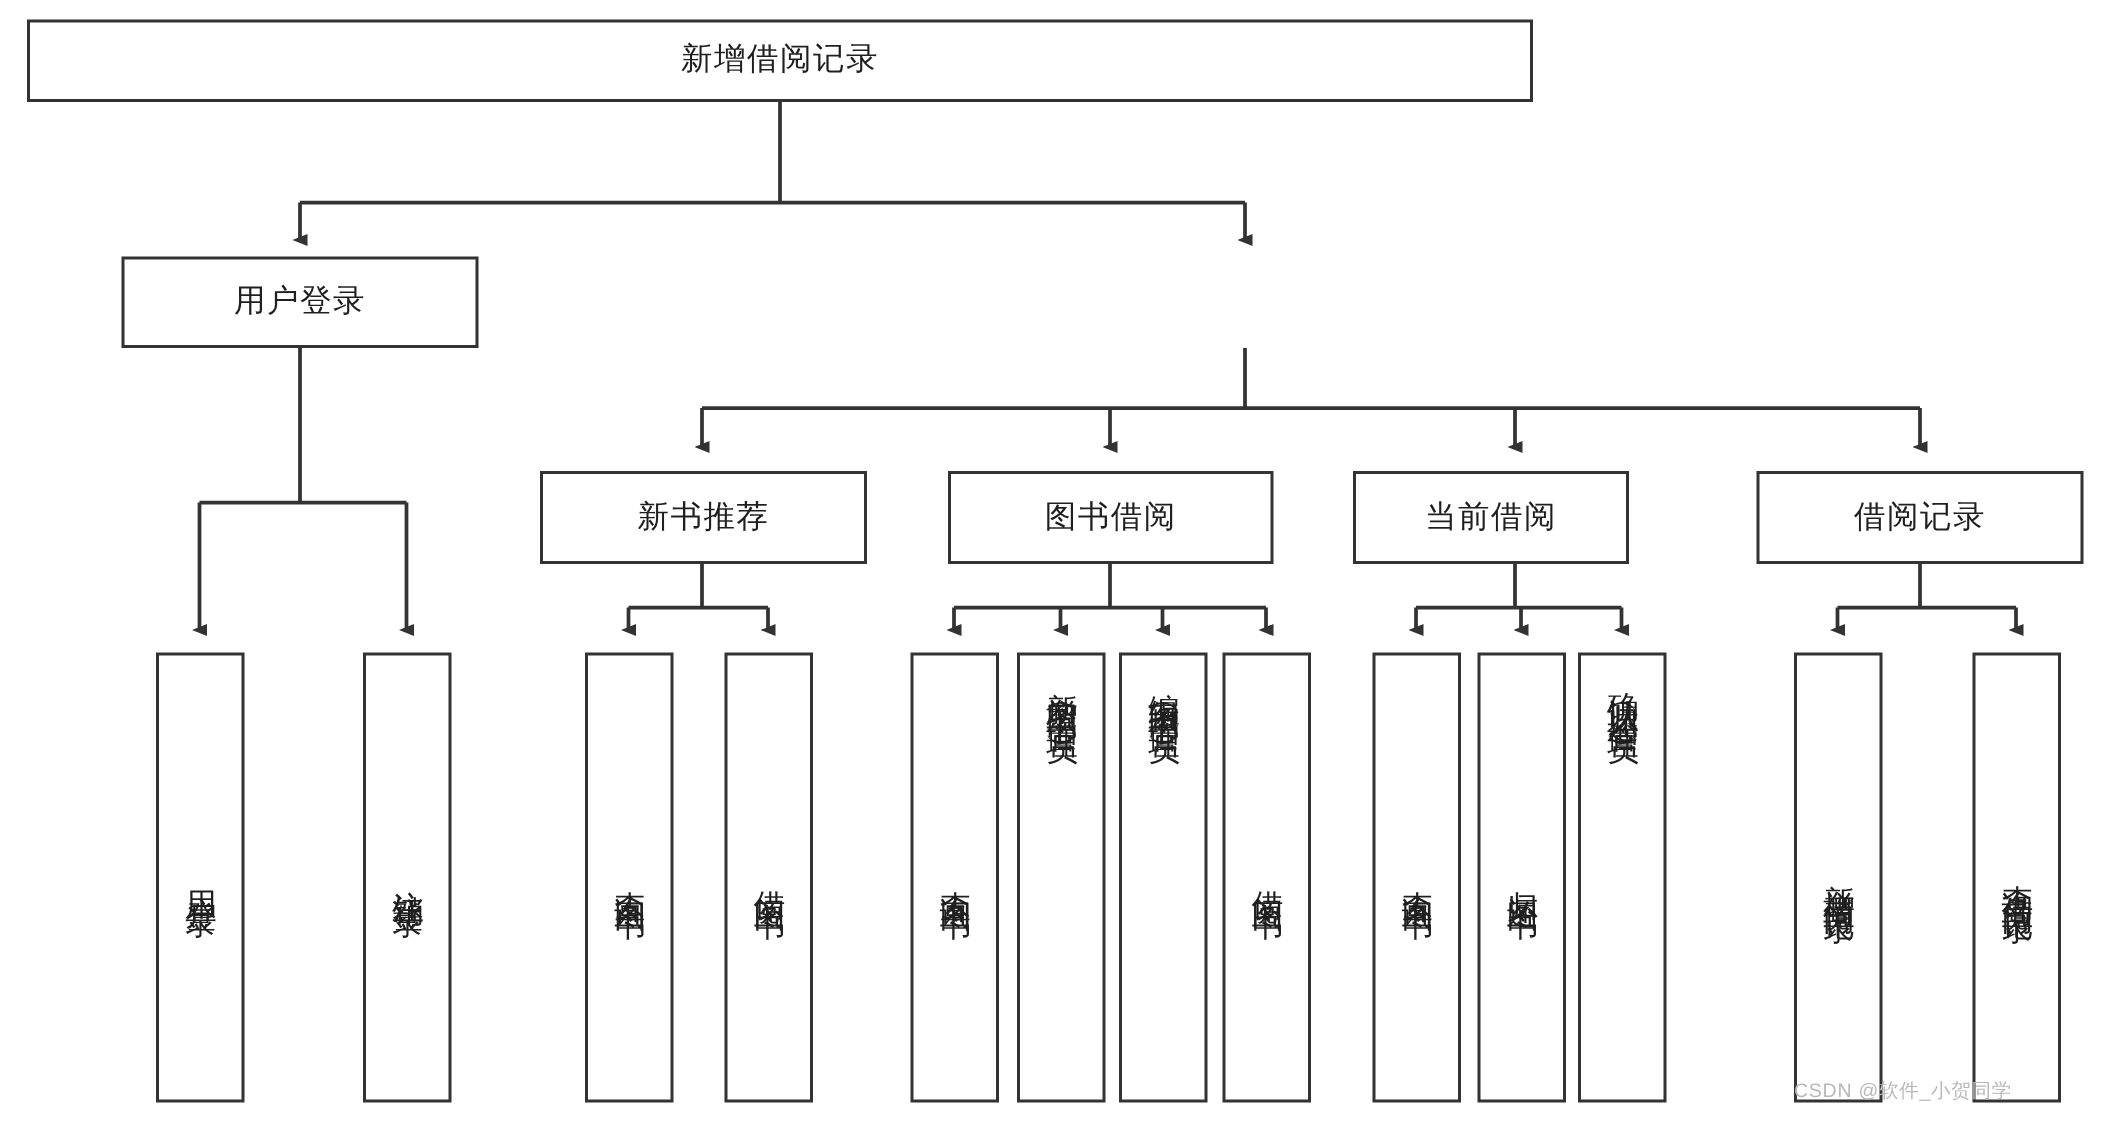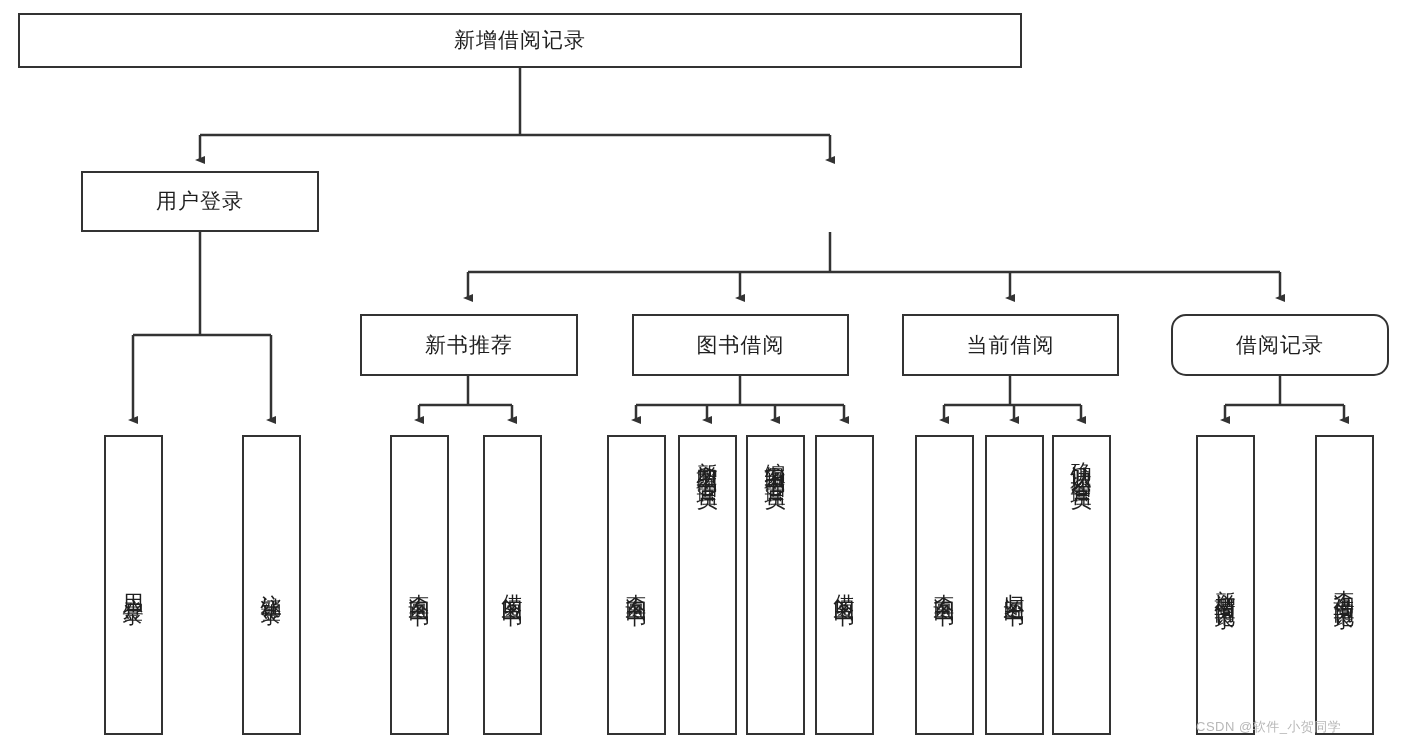--- a/index.html
+++ b/index.html
@@ -129,24 +129,24 @@
   <div class="node" style="left:81px; top:171px; width:238px; height:61px;">
     <span class="label">用户登录</span>
   </div>
 
   <div class="node" style="left:632px; top:314px; width:217px; height:62px;">
     <span class="label">图书借阅</span>
   </div>
   <div class="node" style="left:360px; top:314px; width:218px; height:62px;">
     <span class="label">新书推荐</span>
   </div>
-  <div class="node" style="left:902px; top:314px; width:217px; height:62px;">
+  <div class="node" style="left:902px; top:314px; width:184px; height:62px;">
     <span class="label">当前借阅</span>
   </div>
-  <div class="node" style="left:1171px; top:314px; width:218px; height:62px;border-radius:15px;">
+  <div class="node" style="left:1171px; top:314px; width:218px; height:62px;">
     <span class="label">借阅记录</span>
   </div>
 
   <div class="node vertical centered" style="left:104px; top:435px; width:59px; height:300px;">
     <span class="label">用户登录</span>
   </div>
   <div class="node vertical centered" style="left:242px; top:435px; width:59px; height:300px;">
     <span class="label">注销登录</span>
   </div>
 

